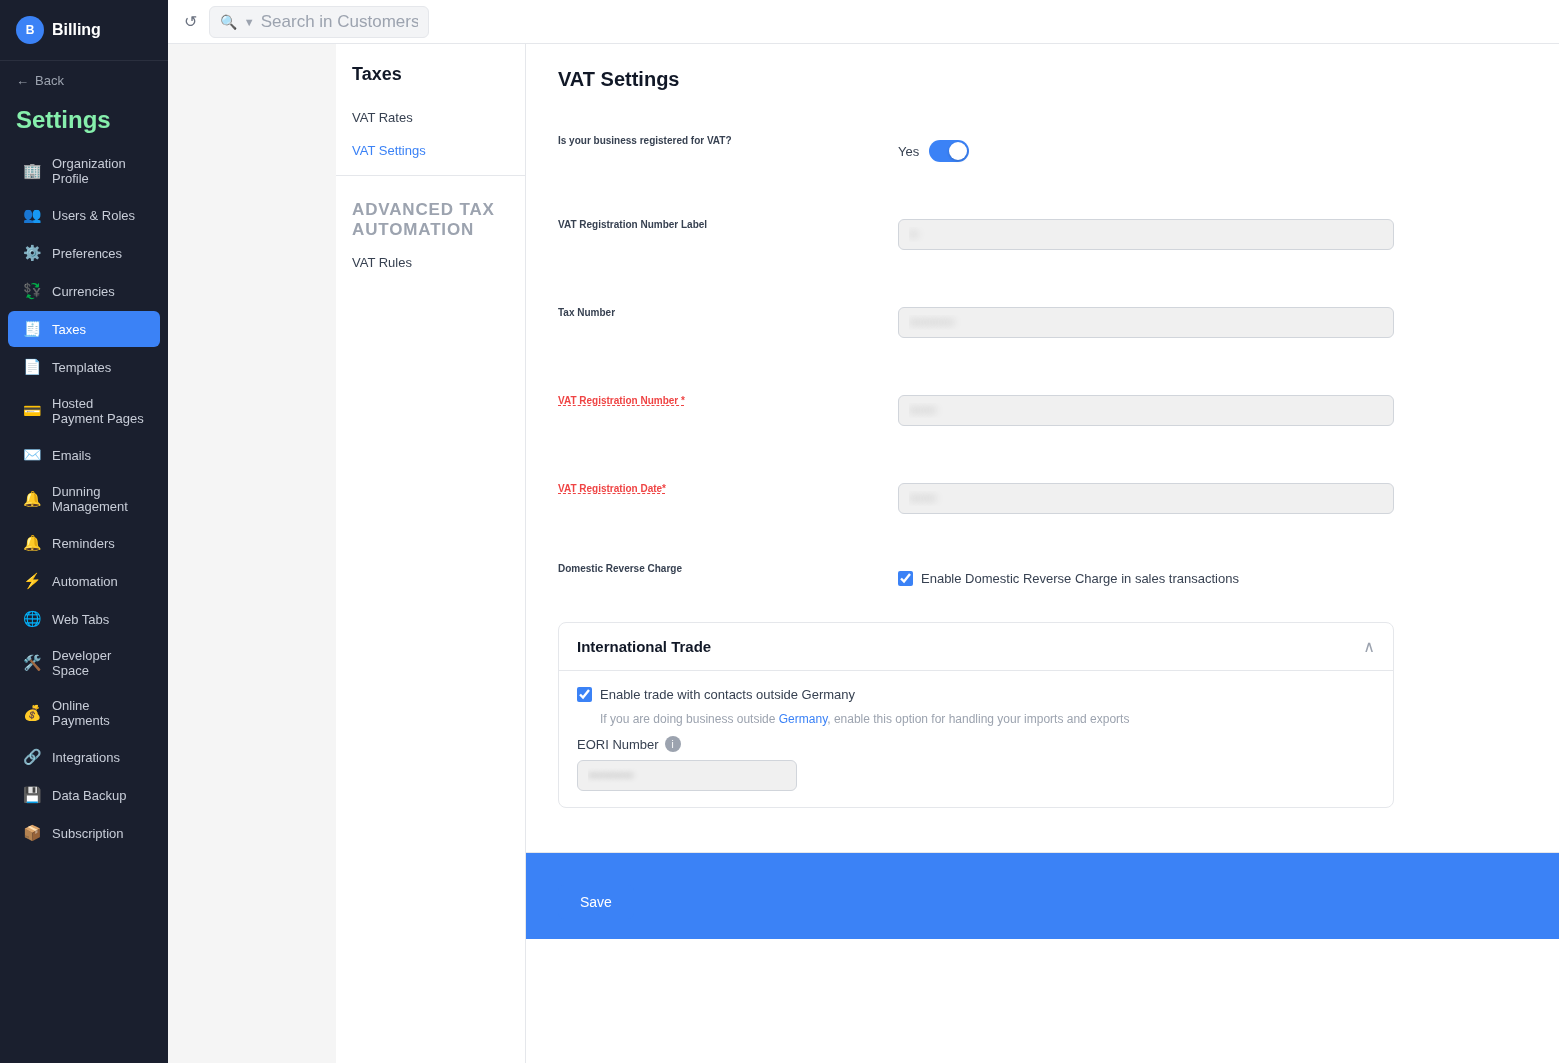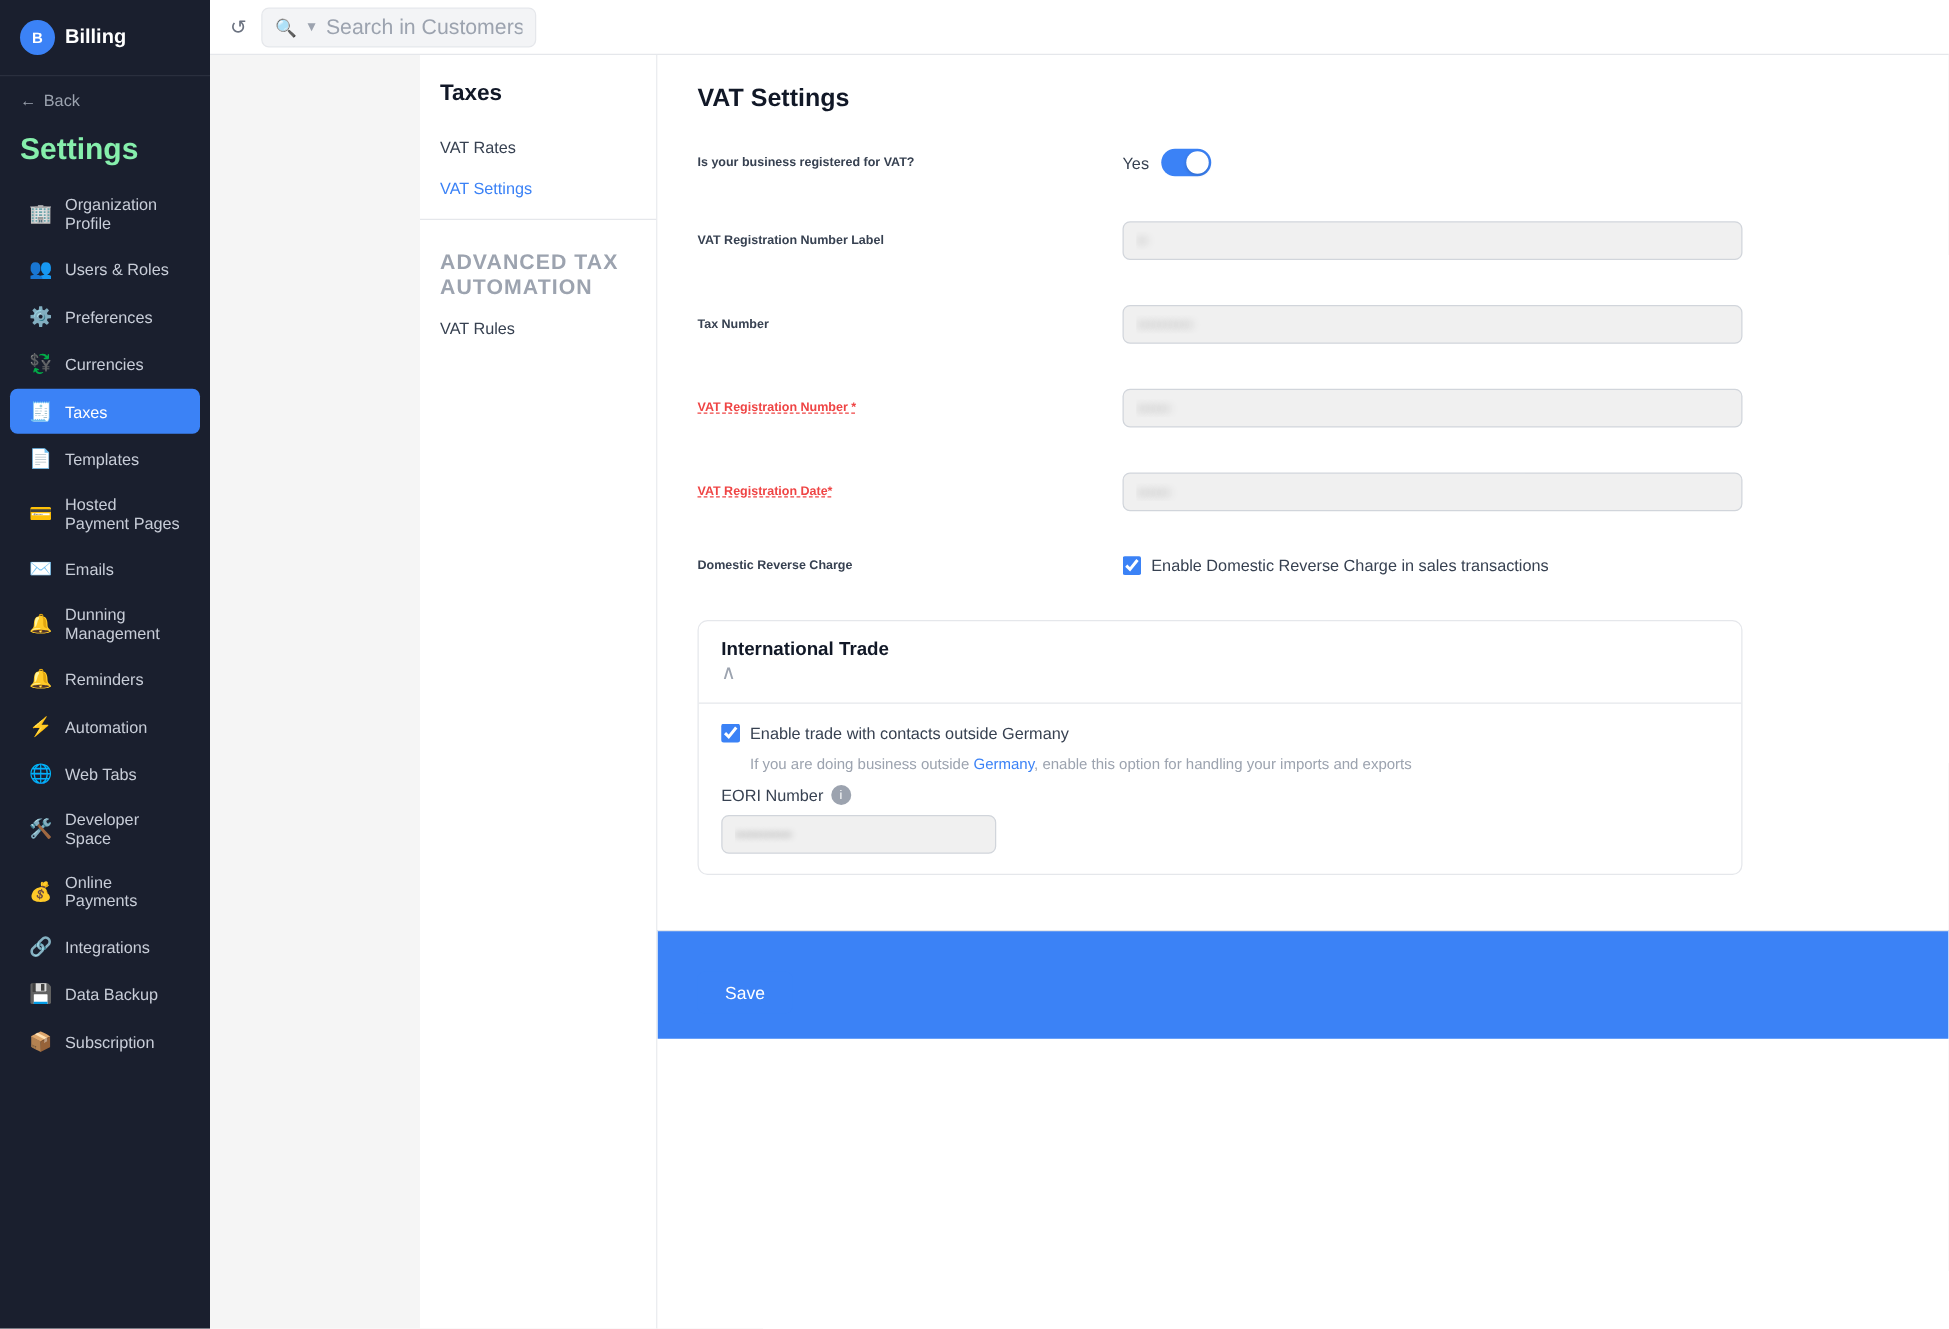--- a/index.html
+++ b/index.html
@@ -35,38 +35,38 @@
 
     
     .content { flex: 1; overflow-y: auto; background: white; }
     .content-inner { padding: 24px 32px; max-width: 900px; }
     .content-title { font-size: 20px; font-weight: 700; color: #111827; margin-bottom: 28px; }
 
     
     .form-row { display: flex; align-items: center; margin-bottom: 18px; padding-bottom: 18px; }
     .form-label { flex: 0 0 340px; font-size: 10px; color: #374151; font-weight: bold; }
     .form-label.required { color: #ef4444; text-decoration: underline; text-decoration-style: dashed; }
-    .form-control { flex: 1; }
+    .form-control { flex: 1; margin-top: 21px; }
     .form-input { width: 100%; border: 1px solid #d1d5db; border-radius: 6px; padding: 7px 10px; font-size: 13px; color: #374151; outline: none; background: white; }
     .form-input.blurred { background: #f0f0f0; color: transparent; text-shadow: 0 0 8px rgba(0,0,0,0.3); }
 
     
     .toggle-row { display: flex; align-items: center; gap: 10px; }
     .toggle { width: 40px; height: 22px; background: #3b82f6; border-radius: 11px; position: relative; cursor: pointer; flex-shrink: 0; }
     .toggle-knob { width: 18px; height: 18px; background: white; border-radius: 50%; position: absolute; top: 2px; right: 2px; box-shadow: 0 1px 3px rgba(0,0,0,0.2); }
 
     
     .checkbox-row { display: flex; align-items: center; gap: 8px; margin-bottom: 10px; font-size: 13px; color: #374151; }
     .checkbox-row input[type="checkbox"] { width: 15px; height: 15px; accent-color: #3b82f6; }
     .checkbox-hint { font-size: 12px; color: #9ca3af; margin-left: 23px; margin-top: 2px; margin-bottom: 10px; }
     .checkbox-hint a { color: #3b82f6; text-decoration: none; }
 
     
     .section-card { border: 1px solid #e5e7eb; border-radius: 8px; margin-bottom: 20px; overflow: hidden; }
-    .section-card-header { display: flex; align-items: flex-start; justify-content: space-between; padding: 14px 18px; cursor: pointer; flex-direction: column; }
+    .section-card-header { display: flex; align-items: center; justify-content: space-between; padding: 14px 18px; cursor: pointer; }
     .section-card-title { font-size: 15px; font-weight: 600; color: #111827; }
     .section-card-body { padding: 16px 18px; border-top: 1px solid #e5e7eb; }
 
     
     .eori-label { display: flex; align-items: center; gap: 6px; font-size: 13px; color: #374151; margin-bottom: 8px; }
     .info-icon { width: 16px; height: 16px; border-radius: 50%; background: #9ca3af; color: white; font-size: 10px; display: flex; align-items: center; justify-content: center; cursor: pointer; }
     .eori-input { border: 1px solid #d1d5db; border-radius: 6px; padding: 7px 10px; font-size: 13px; color: transparent; background: #f0f0f0; width: 220px; text-shadow: 0 0 6px rgba(0,0,0,0.3); }
 
     
     .save-btn { background: #3b82f6; color: white; border: none; border-radius: 6px; padding: 9px 22px; font-size: 14px; font-weight: 500; cursor: pointer; margin-top: 12px; }

